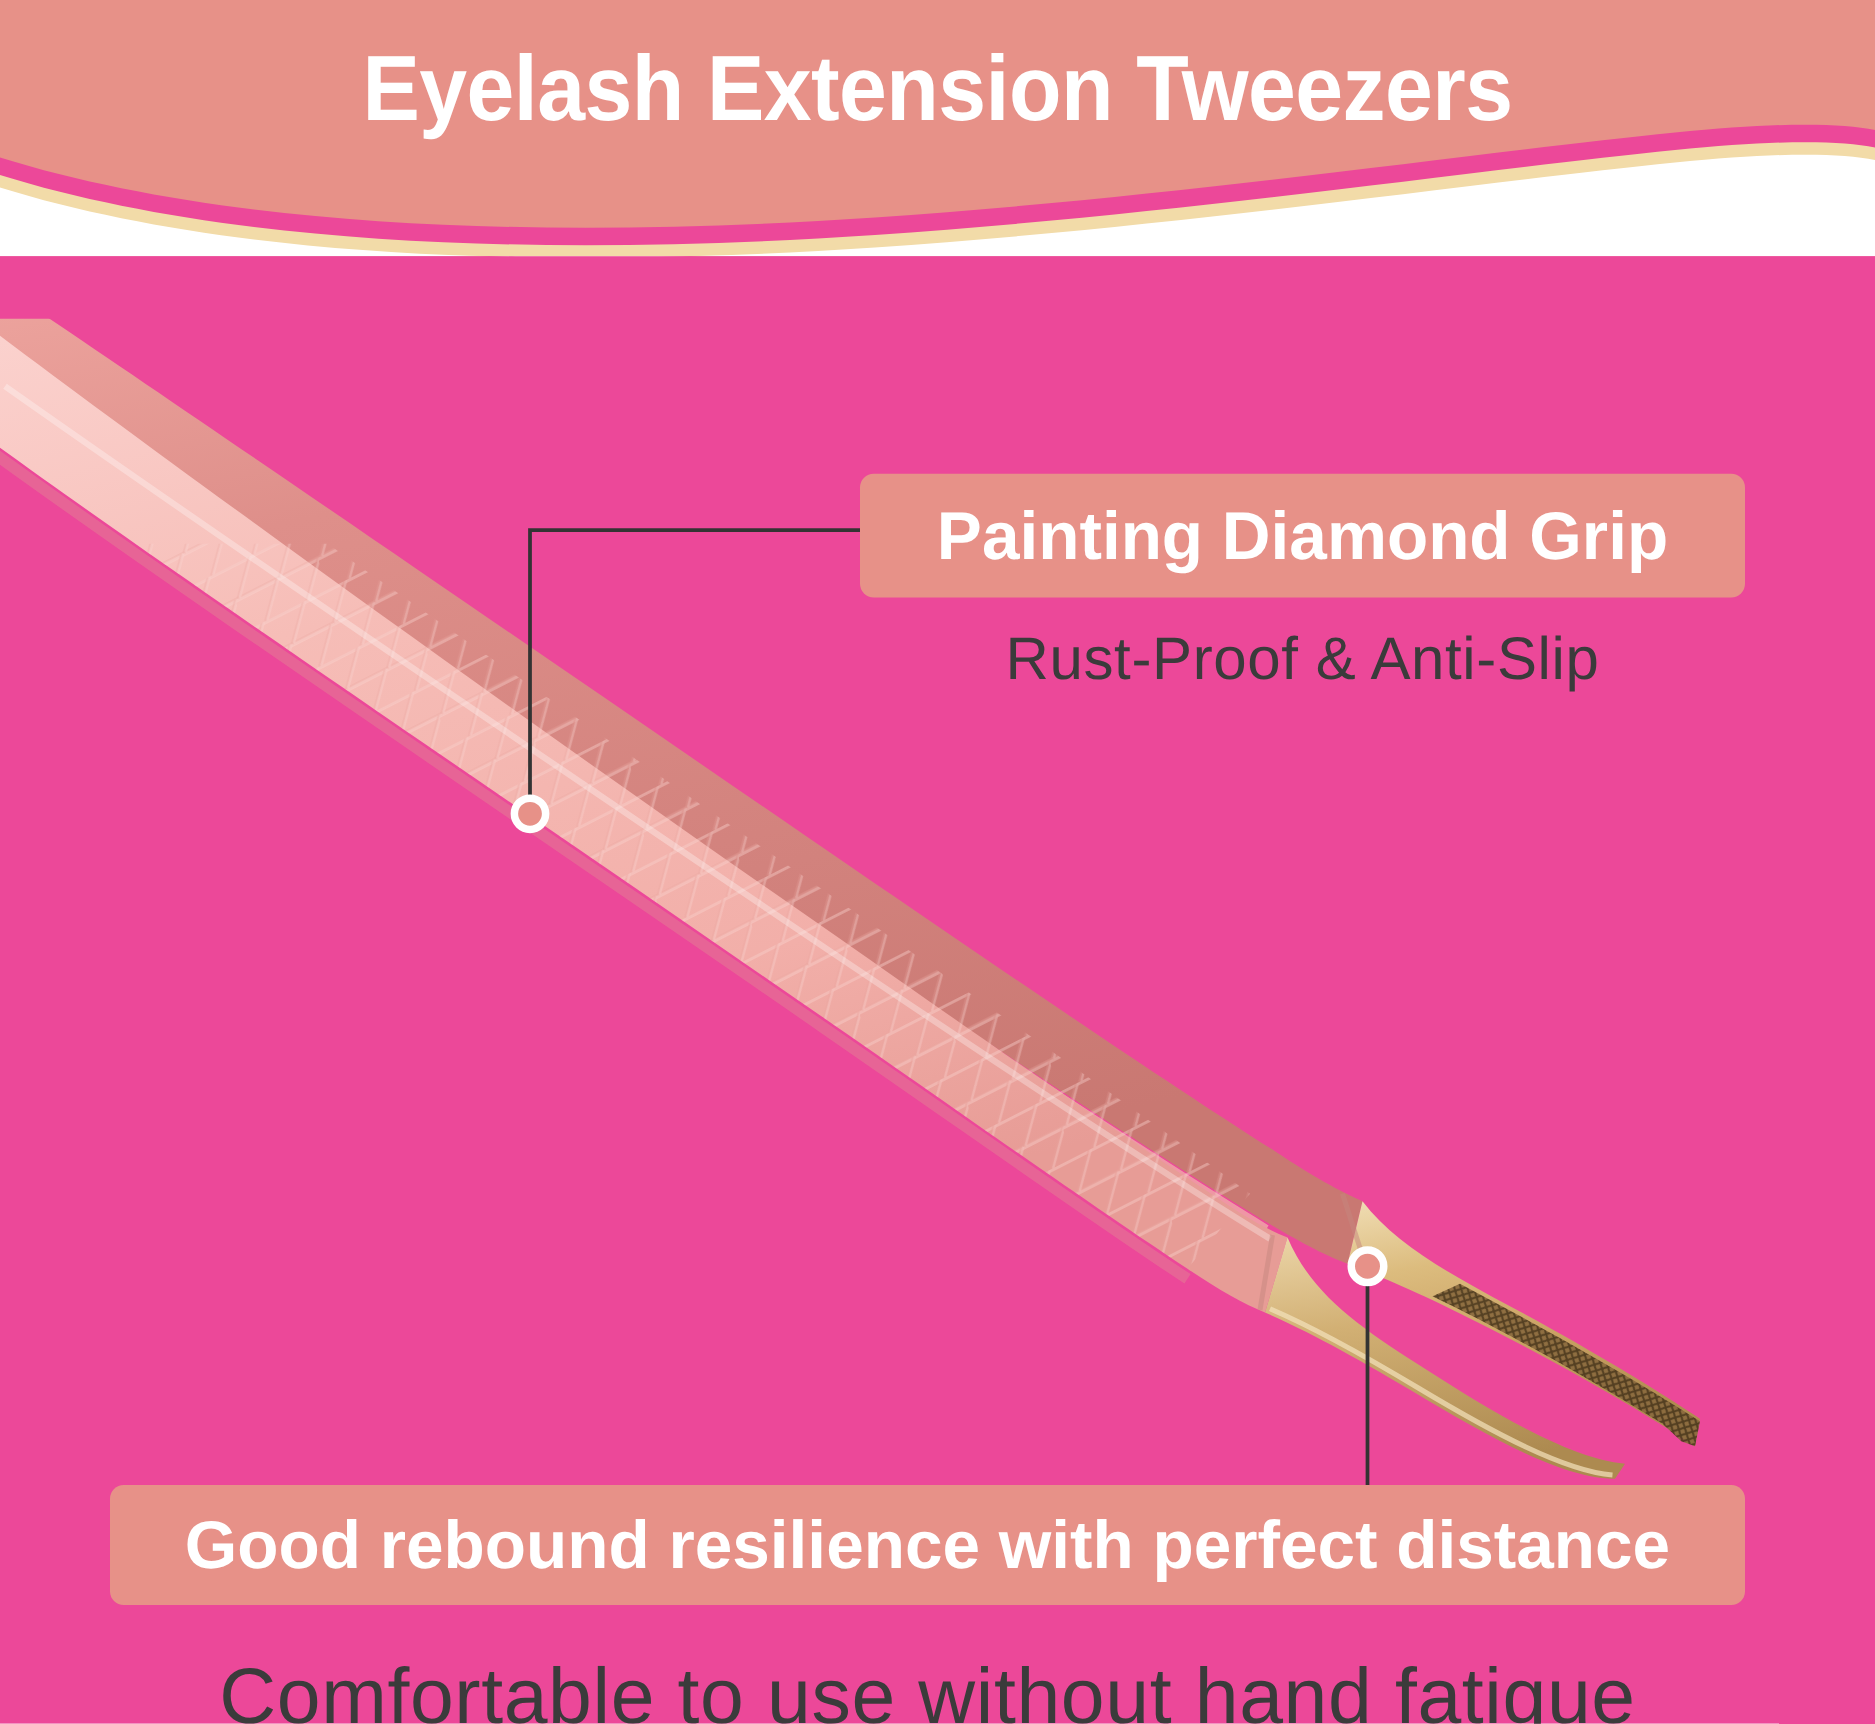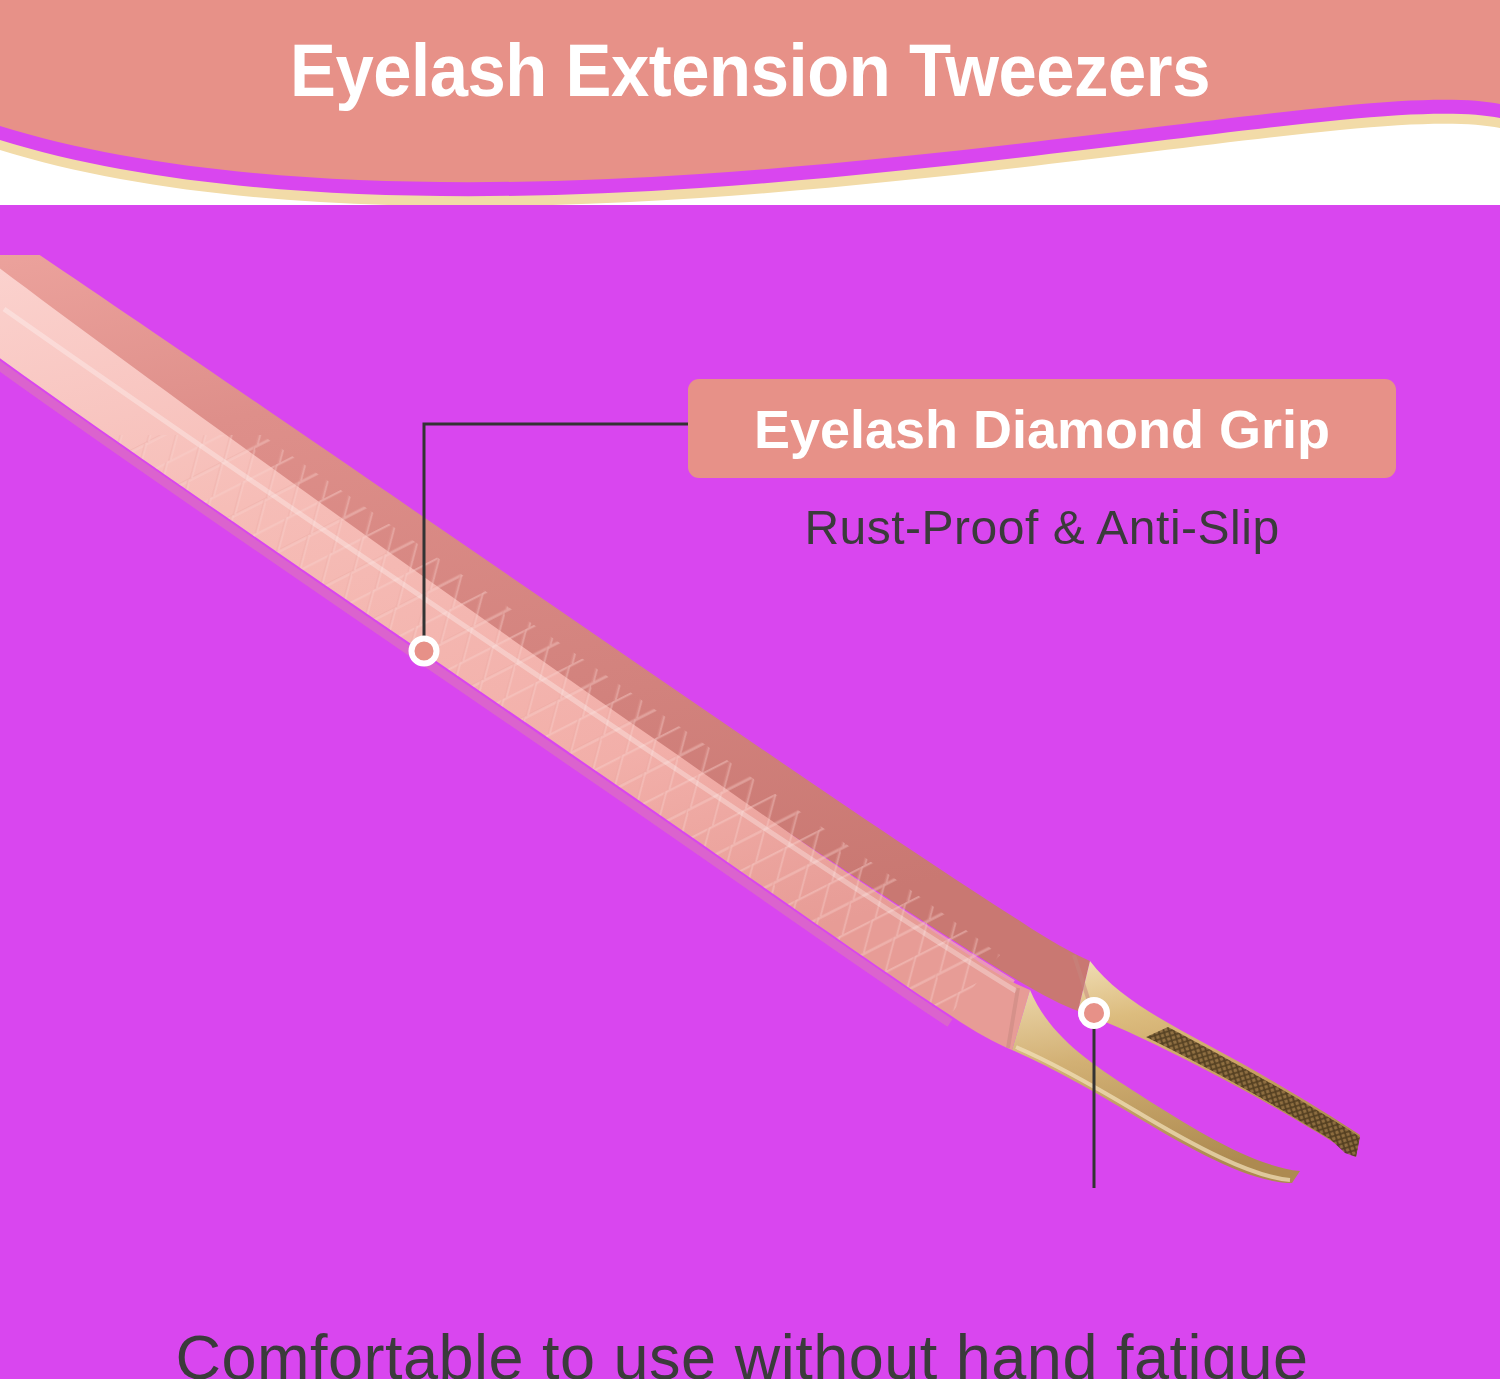--- a/index.html
+++ b/index.html
@@ -4,21 +4,21 @@
 <style>
   * { margin:0; padding:0; box-sizing:border-box; }
   html,body { background:#fff; }
   body {
     width:1500px; height:1379px;
     font-family:"Liberation Sans", sans-serif;
     position:relative; overflow:hidden;
   }
 
   
-  .stage { position:absolute; inset:0; background:#d946ef; }
+  .stage { position:absolute; inset:0; background:#ec4899; }
 
   
   .header-wrap { position:absolute; left:0; top:0; width:1500px; height:205px; }
   .header-svg { position:absolute; left:0; top:0; }
   .header-title {
     position:absolute; left:0; top:31px; width:1500px;
     text-align:center;
     font-family:"Liberation Sans Narrow","Liberation Sans", sans-serif;
     font-weight:700;
     font-size:74px;
@@ -212,18 +212,19 @@
 
   <svg class="callout-svg" viewBox="0 0 1500 1379">
 
     <path d="M688 424 L424 424 L424 641" fill="none" stroke="#333333" stroke-width="3"></path>
     <circle cx="424" cy="651" r="12.5" fill="#E79188" stroke="#FFFFFF" stroke-width="6"></circle>
 
     <path d="M1094 1028 L1094 1188" fill="none" stroke="#333333" stroke-width="3"></path>
     <circle cx="1094" cy="1013" r="13" fill="#E79188" stroke="#FFFFFF" stroke-width="6"></circle>
   </svg>
 
-  <div class="badge" id="badge-grip">Eyelash Diamond Grip</div>
+  <div class="badge" id="badge-grip">Painting Diamond Grip</div>
   <div class="sub" id="sub-grip">Rust-Proof &amp; Anti-Slip</div>
 
+  <div class="badge" id="badge-rebound">Good rebound resilience with perfect distance</div>
   <div class="sub" id="sub-rebound">Comfortable to use without hand fatigue</div>
 
 </div>
 
 </body></html>

